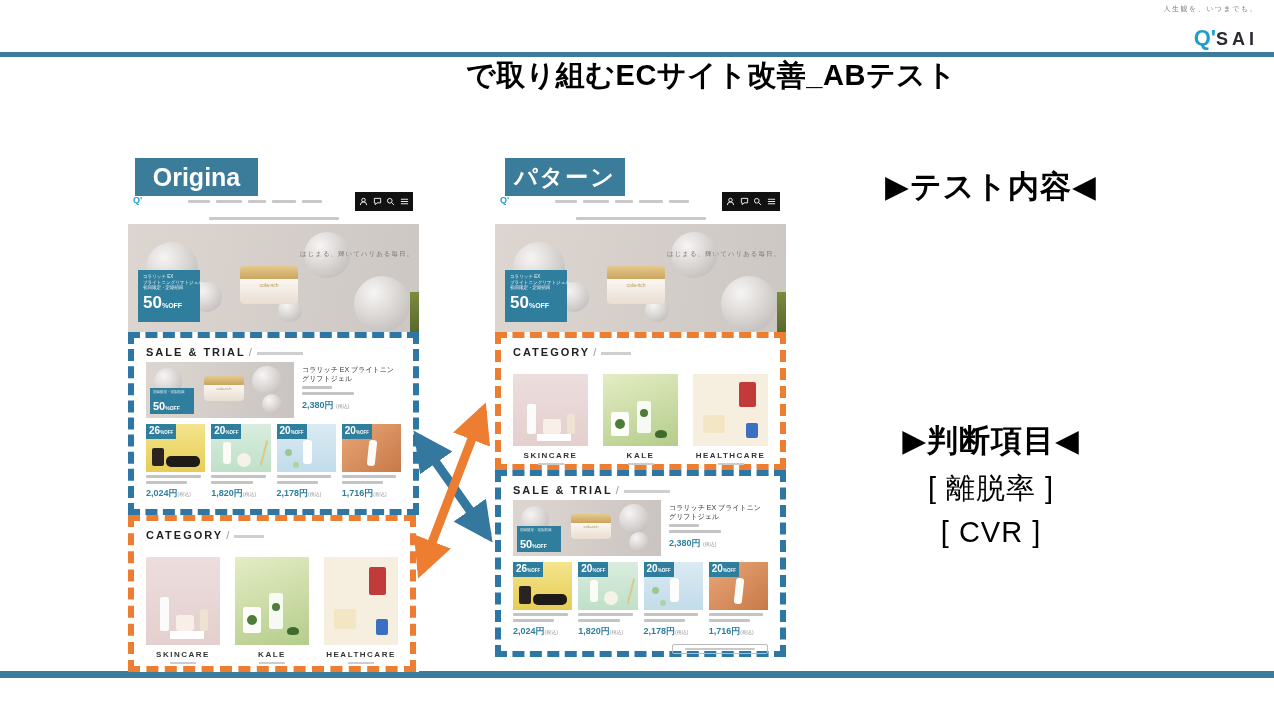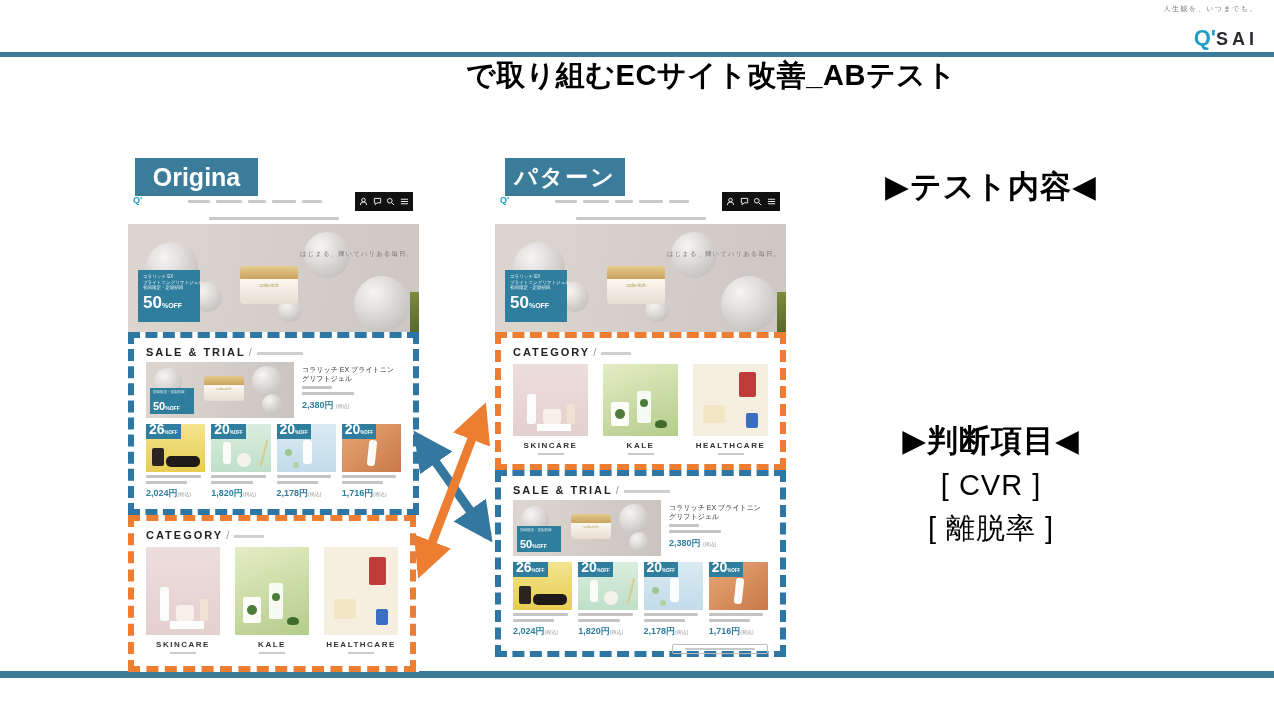--- a/index.html
+++ b/index.html
@@ -71,34 +71,34 @@
   .feat-txt{flex:1;padding:3px 0 0 8px;}
   .feat-name{font-size:7px;color:#333;line-height:9px;}
   .microbar{height:3px;background:#c4c4c4;border-radius:1px;margin-top:3px;}
   .price{color:#2f7e9d;font-weight:700;font-size:9px;margin-top:4px;}
   .tax{color:#999;font-weight:400;font-size:5px;}
   
   .cards{display:flex;gap:6px;margin-top:6px;}
   .card{flex:1;min-width:0;}
   .cimg{position:relative;height:48px;overflow:hidden;}
   .cbadge{position:absolute;left:0;top:0;background:#2f7e9d;color:#fff;padding:1px 3px 2px 3px;line-height:8px;}
-  .cbadge-val{font-size:14px;font-weight:700;}
+  .cbadge-val{font-size:10px;font-weight:700;}
   .cbadge-unit{font-size:4.5px;font-weight:700;}
   .cimg-1{background:linear-gradient(#f3e48e,#e7cd52);}
   .cimg-2{background:linear-gradient(#d9edde,#bfe0c8);}
   .cimg-3{background:linear-gradient(#daeaf2,#c2dcea);}
   .cimg-4{background:linear-gradient(140deg,#e9a878,#c87848);}
   .shape{position:absolute;}
   .cprice{margin-top:3px;}
   
   .morebtn{margin-top:6px;margin-left:auto;width:96px;height:10px;border:1px solid #bbb;border-radius:2px;
            display:flex;align-items:center;justify-content:center;}
   .morebtn .bar{width:70px;height:2px;}
   
-  .tiles{display:flex;gap:15px;margin-top:6px;justify-content:center;}
+  .tiles{display:flex;gap:15px;margin-top:16px;justify-content:center;}
   .tile{flex:1;text-align:center;min-width:0;}
   .timg{position:relative;height:88px;overflow:hidden;}
   .cat-b .timg{height:72px;}
   .timg-skin{background:linear-gradient(#ecdedd,#e3cfce);}
   .timg-kale{background:linear-gradient(160deg,#e4ecc4,#b4cd8b);}
   .timg-health{background:#f6efdf;}
   .tlabel{margin-top:5px;font-size:8px;font-weight:700;letter-spacing:1.5px;color:#333;}
   .tsub{width:26px;height:2px;background:#ccc;margin:3px auto 0;}
   
   .panel{position:absolute;width:330px;text-align:center;color:#000;}
@@ -463,17 +463,17 @@
     </defs>
     <line x1="418" y1="437" x2="488" y2="536" stroke="#35789f" stroke-width="9" marker-start="url(#mb)" marker-end="url(#mb)"></line>
     <line x1="421" y1="571" x2="483" y2="410" stroke="#ed7d31" stroke-width="9" marker-start="url(#mo)" marker-end="url(#mo)"></line>
   </svg>
 
   <div class="panel panel-1">
     <div class="p-head">▶テスト内容◀</div>
   </div>
   <div class="panel panel-2">
     <div class="p-head">▶判断項目◀</div>
+    <div class="p-line">[ 離脱率 ]</div>
     <div class="p-line">[ CVR ]</div>
-    <div class="p-line">[ 離脱率 ]</div>
   </div>
 
 </div>
 
 </body></html>

